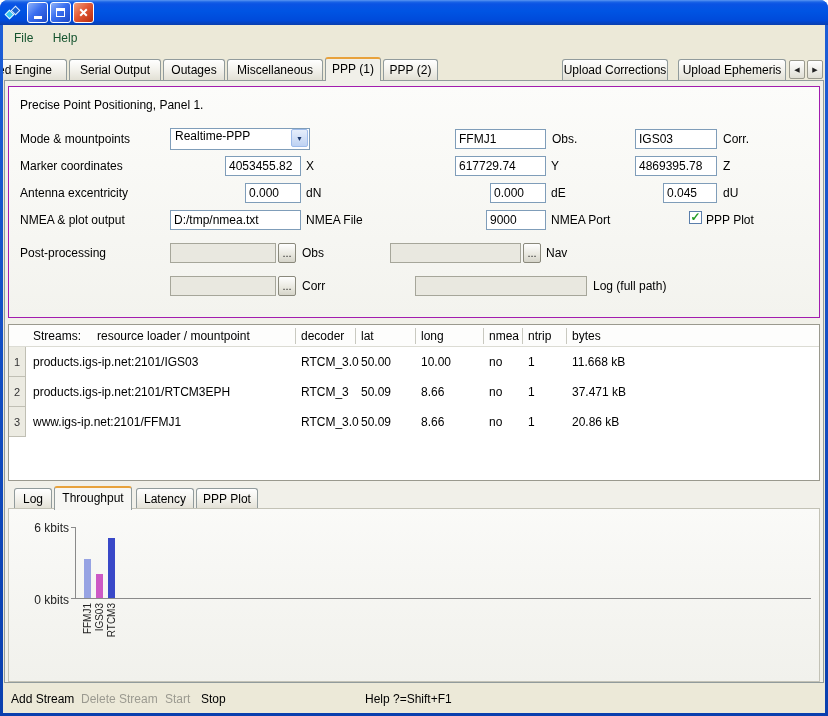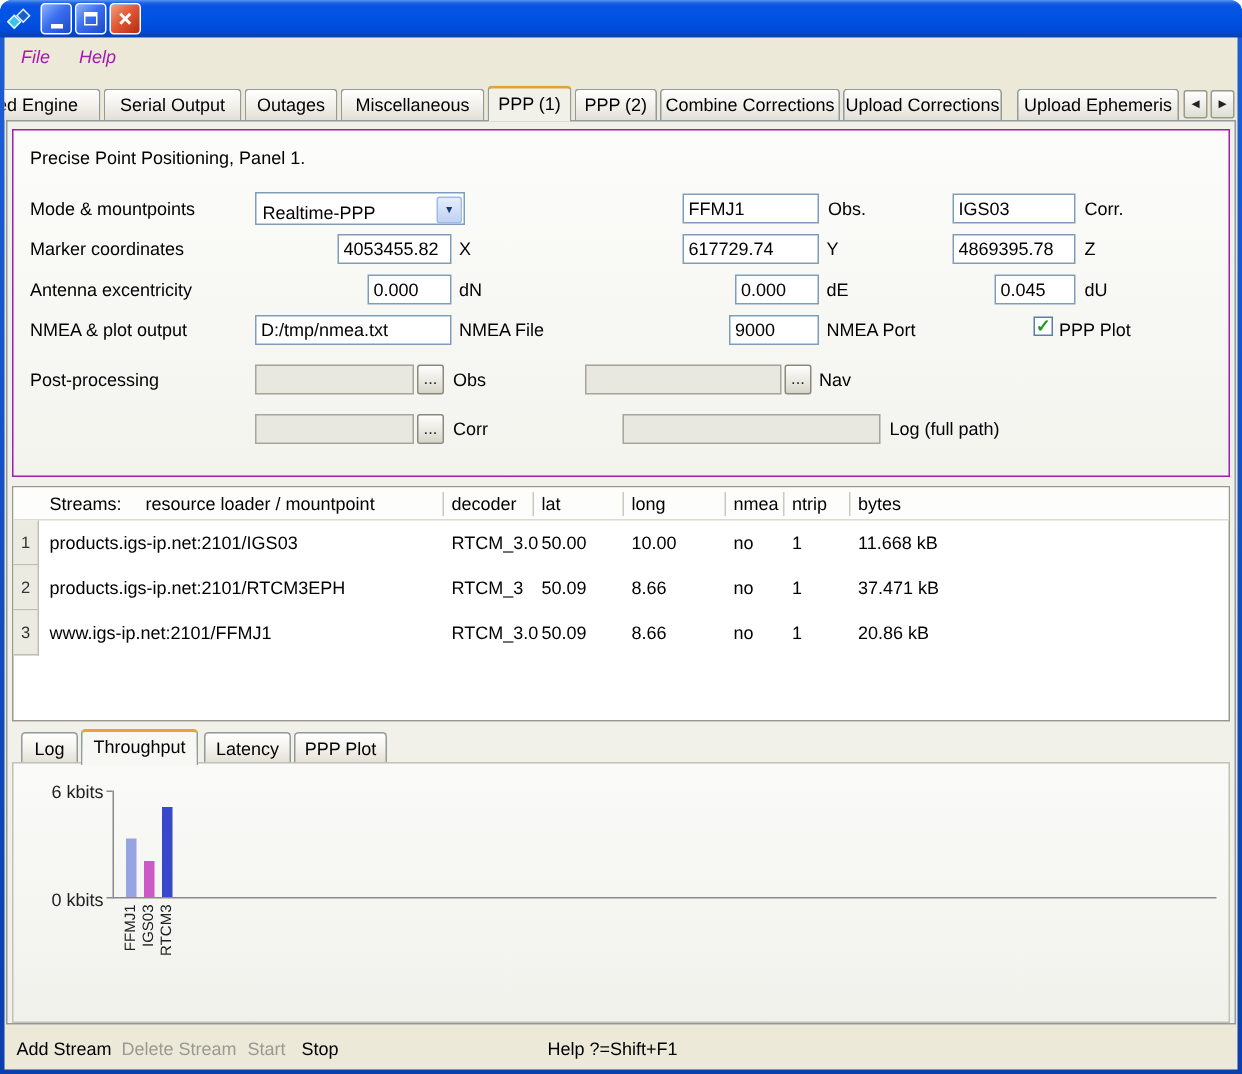--- a/index.html
+++ b/index.html
@@ -24,21 +24,21 @@
   .wbtn.minmax{background:linear-gradient(135deg,#8fb3f9 0%,#3a6ff0 45%,#1d49c8 100%);}
   .wbtn.closeb{background:linear-gradient(135deg,#f0a080 0%,#e35935 45%,#b82c0e 100%);}
   .g-min{width:8px;height:3px;background:#fff;margin-top:10px;}
   .g-max{width:9px;height:9px;border:1px solid #fff;border-top-width:3px;}
   .g-x{width:11px;height:11px;}
 
   .client{position:absolute;left:3px;right:3px;top:25px;bottom:3px;background:#ECE9D8;overflow:hidden;}
 
   
   .menubar{position:absolute;left:0;top:0;right:0;height:26px;padding:3px 2px 0 3px;}
-  .menu-item{display:inline-block;padding:3px 8px;color:#a21caf;font-style:italic;}
+  .menu-item{display:inline-block;padding:3px 8px;color:#14532d;}
 
   
   .tab{position:absolute;top:34px;height:21px;line-height:20px;text-align:center;font-size:12px;
     background:linear-gradient(#ffffff,#f4f3ee 45%,#e2e0d5);border:1px solid #919B9C;border-bottom:none;
     border-radius:3px 3px 0 0;z-index:1;white-space:nowrap;overflow:hidden;color:#000;}
   .tab.active{top:32px;height:24px;line-height:21px;background:#F1F0E9;z-index:3;border-top:2px solid #e8a23c;}
   .tscroll{position:absolute;top:35px;width:16px;height:19px;border:1px solid #9a9a8e;border-radius:2px;
     background:linear-gradient(#ffffff,#dfded4);text-align:center;line-height:17px;font-size:7px;color:#222;z-index:4;}
   .tabpane{position:absolute;left:1px;right:1px;top:55px;bottom:30px;border:1px solid #919B9C;background:#F1F0E9;z-index:2;}
 
@@ -48,21 +48,21 @@
   .panel-title{position:absolute;left:17px;top:73px;z-index:4;color:#000;}
 
   .flabel{position:absolute;z-index:4;white-space:nowrap;color:#000;line-height:14px;}
   .field{position:absolute;z-index:4;height:20px;border:1px solid #7F9DB9;background:#fff;
     font-family:"Liberation Sans",sans-serif;font-size:12px;padding:1px 3px;color:#000;}
   .field.dis{background:#e9e8e0;border-color:#a6a69a;}
   .browse{position:absolute;z-index:4;width:18px;height:20px;border:1px solid #8a897c;border-radius:2px;
     background:linear-gradient(#fefefe,#e8e7de 60%,#d6d5ca);font-family:"Liberation Sans",sans-serif;
     font-size:11px;line-height:8px;padding:0;color:#222;}
 
-  .combo{position:absolute;z-index:4;height:22px;border:1px solid #7F9DB9;background:#fff;display:flex;align-items:flex-end;}
+  .combo{position:absolute;z-index:4;height:22px;border:1px solid #7F9DB9;background:#fff;display:flex;align-items:flex-start;}
   .combo-text{flex:1;padding:0 4px;white-space:nowrap;overflow:hidden;}
   .combo-btn{width:17px;height:18px;margin-right:1px;border:1px solid #9DBBEA;border-radius:2px;
     background:linear-gradient(#e6eefb,#bed2f3);display:flex;align-items:center;justify-content:center;}
   .combo-arrow{font-size:7px;color:#1c3a6e;}
 
   .checkbox{position:absolute;z-index:4;width:13px;height:13px;border:1px solid #5a7eab;background:#fff;
     display:flex;align-items:center;justify-content:center;}
   .checkmark{color:#239B23;font-size:12px;font-weight:bold;line-height:10px;margin-top:-1px;}
 
   
@@ -130,21 +130,20 @@
       <span class="menu-item">File</span>
       <span class="menu-item">Help</span>
     </div>
 
     <div class="tab" style="left:-20px;width:84px">ed Engine</div>
     <div class="tab" style="left:66px;width:92px">Serial Output</div>
     <div class="tab" style="left:160px;width:62px">Outages</div>
     <div class="tab" style="left:224px;width:96px">Miscellaneous</div>
     <div class="tab active" style="left:322px;width:56px">PPP (1)</div>
     <div class="tab" style="left:380px;width:55px">PPP (2)</div>
-    <div class="tab" style="left:437px;width:120px">Combine Corrections</div>
     <div class="tab" style="left:559px;width:106px">Upload Corrections</div>
     <div class="tab" style="left:675px;width:108px">Upload Ephemeris</div>
     <div class="tscroll" style="left:786px">◀</div>
     <div class="tscroll" style="left:804px">▶</div>
 
     <div class="tabpane"></div>
 
     <div class="gbox main-panel"></div>
     <div class="panel-title">Precise Point Positioning, Panel 1.</div>
 

